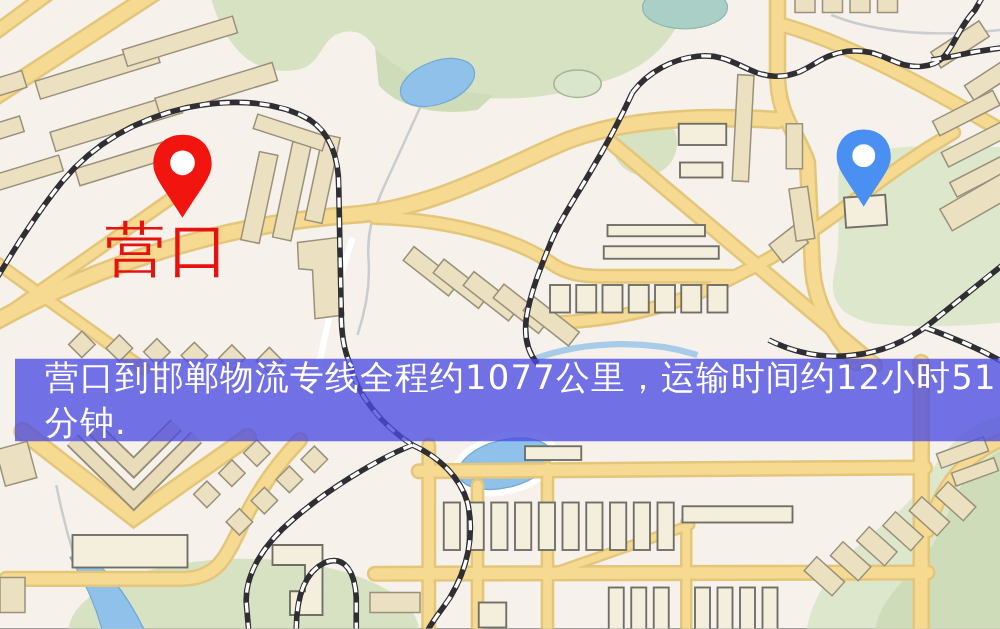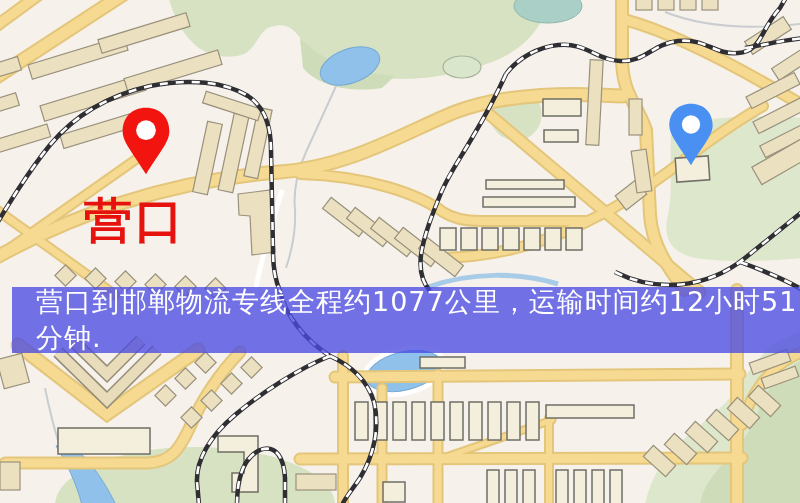--- a/index.html
+++ b/index.html
@@ -25,21 +25,21 @@
   .bld{fill:#ebe1c1;stroke:#9a917c;stroke-width:1.2;}
   .bldo{fill:#f4eedd;stroke:#6f6f66;stroke-width:1.5;}
   .chev-o{fill:none;stroke:#958d76;stroke-width:13;}
   .chev-f{fill:none;stroke:#e8dcba;stroke-width:10;}
 
   .pin{position:absolute;}
   .pin svg{display:block;width:100%;height:100%;}
   .pin.origin{left:119px;top:106px;width:54px;height:70px;color:var(--origin-pin,#f2150f);}
   .pin.dest{left:666px;top:102px;width:50px;height:65px;color:var(--destination-pin,#4a8ff2);}
 
-  .place-label{position:absolute;font-weight:700;line-height:1;white-space:nowrap;margin-top:20px;}
+  .place-label{position:absolute;font-weight:400;line-height:1;white-space:nowrap;}
   .origin-label{left:84px;top:176px;font-size:48px;letter-spacing:3px;color:var(--origin-label,#e6120e);}
   .dest-label{left:643px;top:180px;font-size:45px;letter-spacing:3px;color:var(--destination-label,#1b1bd8);}
 
   .banner{
     position:absolute;left:12px;top:287px;width:100%;height:66px;
     background:var(--banner-bg,rgba(76,76,226,0.78));
     display:flex;align-items:center;box-sizing:border-box;padding-left:24px;
   }
   .banner-text{font-size:27px;letter-spacing:1px;color:var(--banner-text,#fff);}
 </style>

